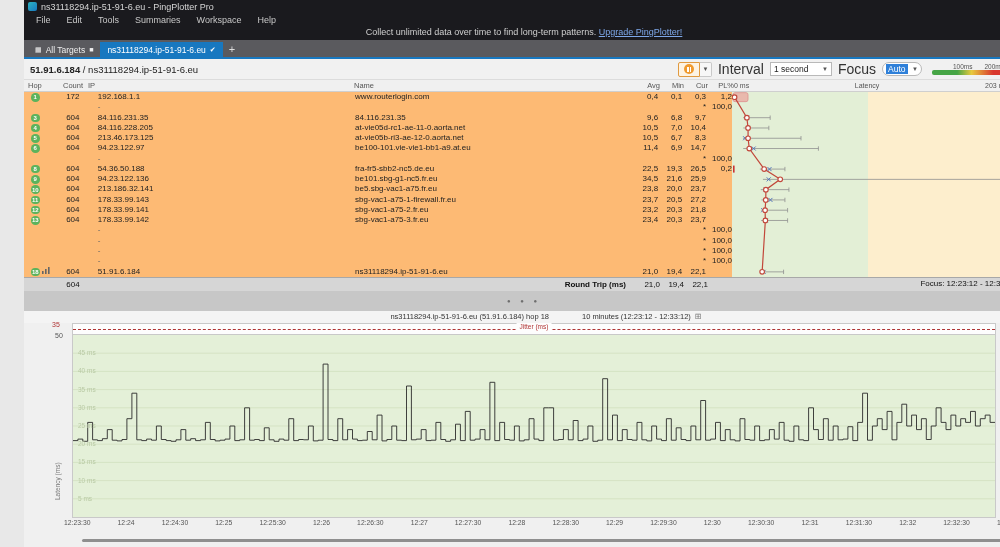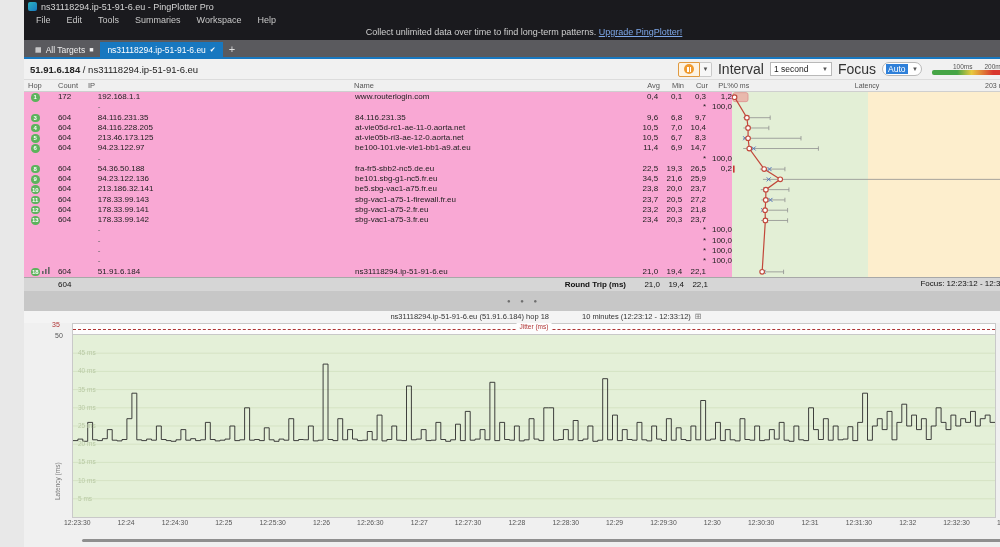--- a/index.html
+++ b/index.html
@@ -59,29 +59,29 @@
   #legend-bar { height:5px; border-radius:2px;
                 background:linear-gradient(90deg,#46a546 0%,#46a546 35%,#e8c93e 55%,#d9372e 85%); }
   #alerts-tab { position:absolute; right:0; top:58px; width:13px; height:36px; background:#ececec;
                 border:1px solid #c2c2c2; border-right:none; writing-mode:vertical-rl;
                 font-size:7.5px; color:#444; text-align:center; }
 
   
   #table-header { position:absolute; top:80px; left:0; width:1000px; height:12px; background:#f0f0f0;
                   border-bottom:1px solid #cfcfcf; display:flex; font-size:7.5px; color:#555;
                   line-height:11px; }
-  .c-hop{width:34px; padding-left:4px;} .c-count{width:30px; text-align:left;}
+  .c-hop{width:34px; padding-left:4px;} .c-count{width:30px; text-align:center;}
   .c-ip{width:266px; padding-left:10px;} .c-name{width:276px; padding-left:2px;}
   .c-avg{width:30px; text-align:right;} .c-min{width:24px; text-align:right;}
   .c-cur{width:24px; text-align:right;} .c-pl{width:26px; text-align:right;}
   #table-header .c-ip, #table-header .c-name { padding-left:0; }
   #graph-header { position:absolute; left:708px; top:80px; width:278px; height:12px; display:flex;
                   justify-content:space-between; font-size:7px; color:#555; line-height:11px;
                   padding:0 2px; }
-  #tbody { position:absolute; top:92px; left:0; width:708px; height:185px; background:#f9a8d4; }
+  #tbody { position:absolute; top:92px; left:0; width:708px; height:185px; background:#fdba74; }
   .trow { display:flex; height:10.28px; line-height:10.28px; font-size:8px; color:#222;
           white-space:nowrap; }
   .hop-badge { display:inline-flex; width:8.5px; height:8.5px; border-radius:50%; background:#5cb35c;
                color:#fff; font-size:6px; font-weight:bold; align-items:center; justify-content:center;
                margin:1px 0 0 3px; }
   .hop-cell { display:flex; gap:2px; }
   .dash { color:#666; }
   
   #hopgraph { position:absolute; left:708px; top:92px; width:278px; height:185px; }
   #hopgraph svg { display:block; }

